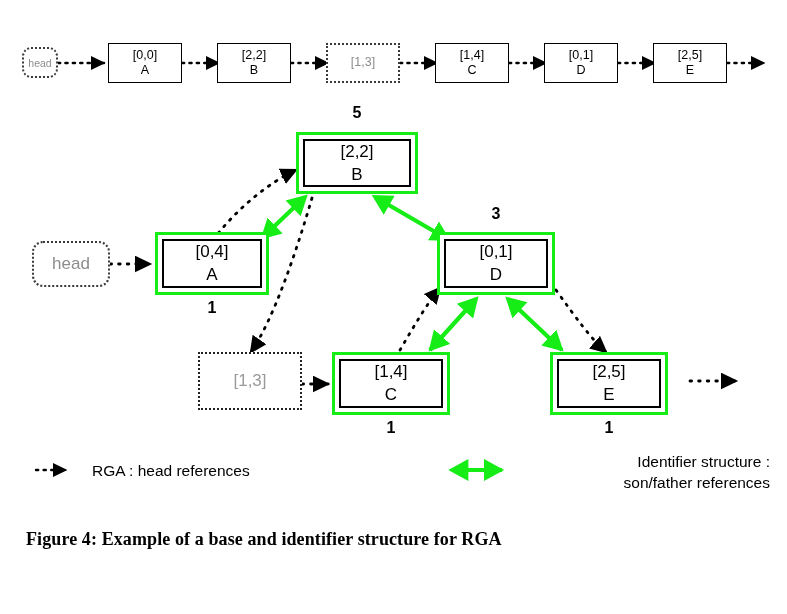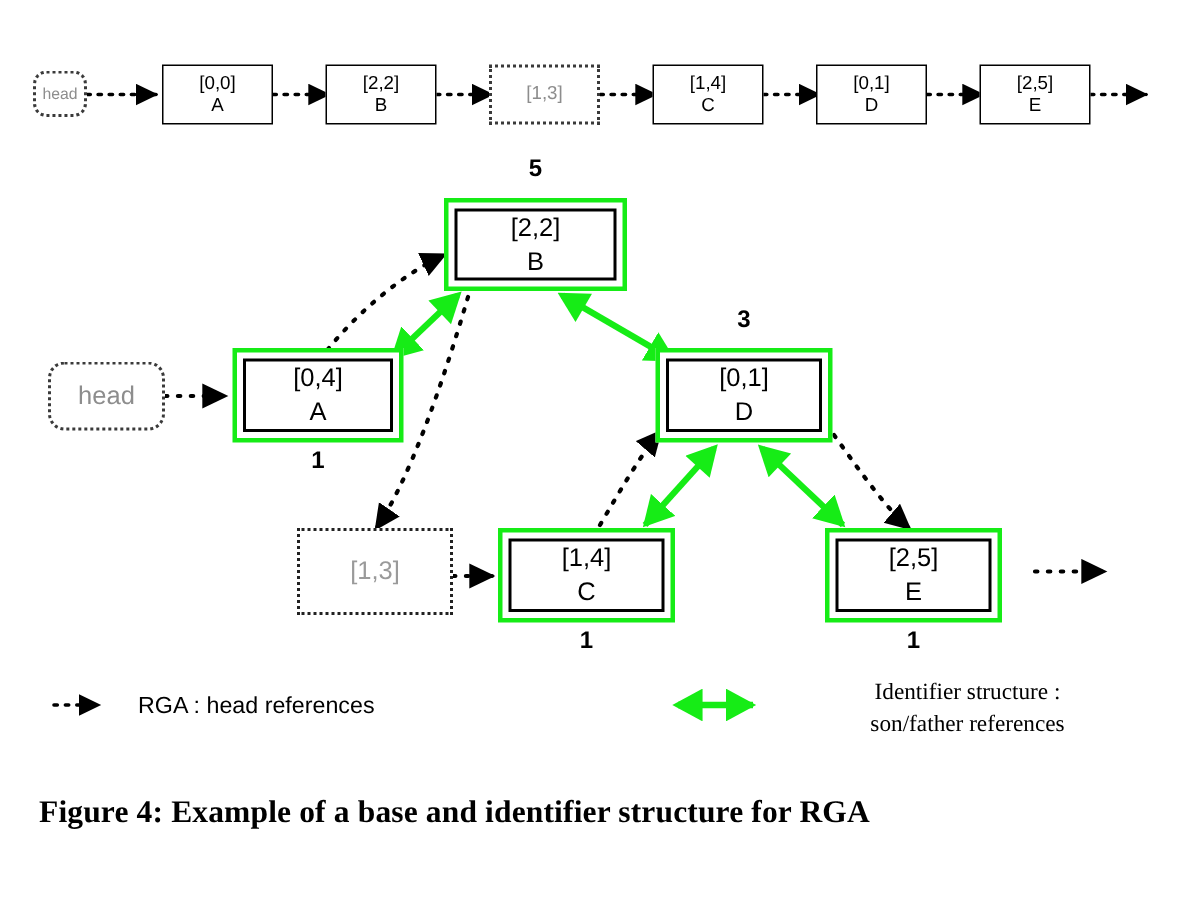--- a/index.html
+++ b/index.html
@@ -122,33 +122,32 @@
   }
 
   
   .legend-text {
     position: absolute;
     font-size: 15.5px;
     color: #000000;
     line-height: 1.35;
   }
   .legend-text.right {
-    text-align: center;
-    font-family: Liberation Serif, serif;
+    text-align: right;
   }
 
   
   #caption {
     position: absolute;
     left: 26px;
     top: 528px;
     width: 740px;
     font-family: "Liberation Serif", serif;
     font-weight: bold;
-    font-size: 21px;
+    font-size: 18px;
     line-height: 1.33;
     color: #000000;
     letter-spacing: 0.1px;
   }
 </style>
 </head>
 <body>
 
 <div id="figure-root">
 

